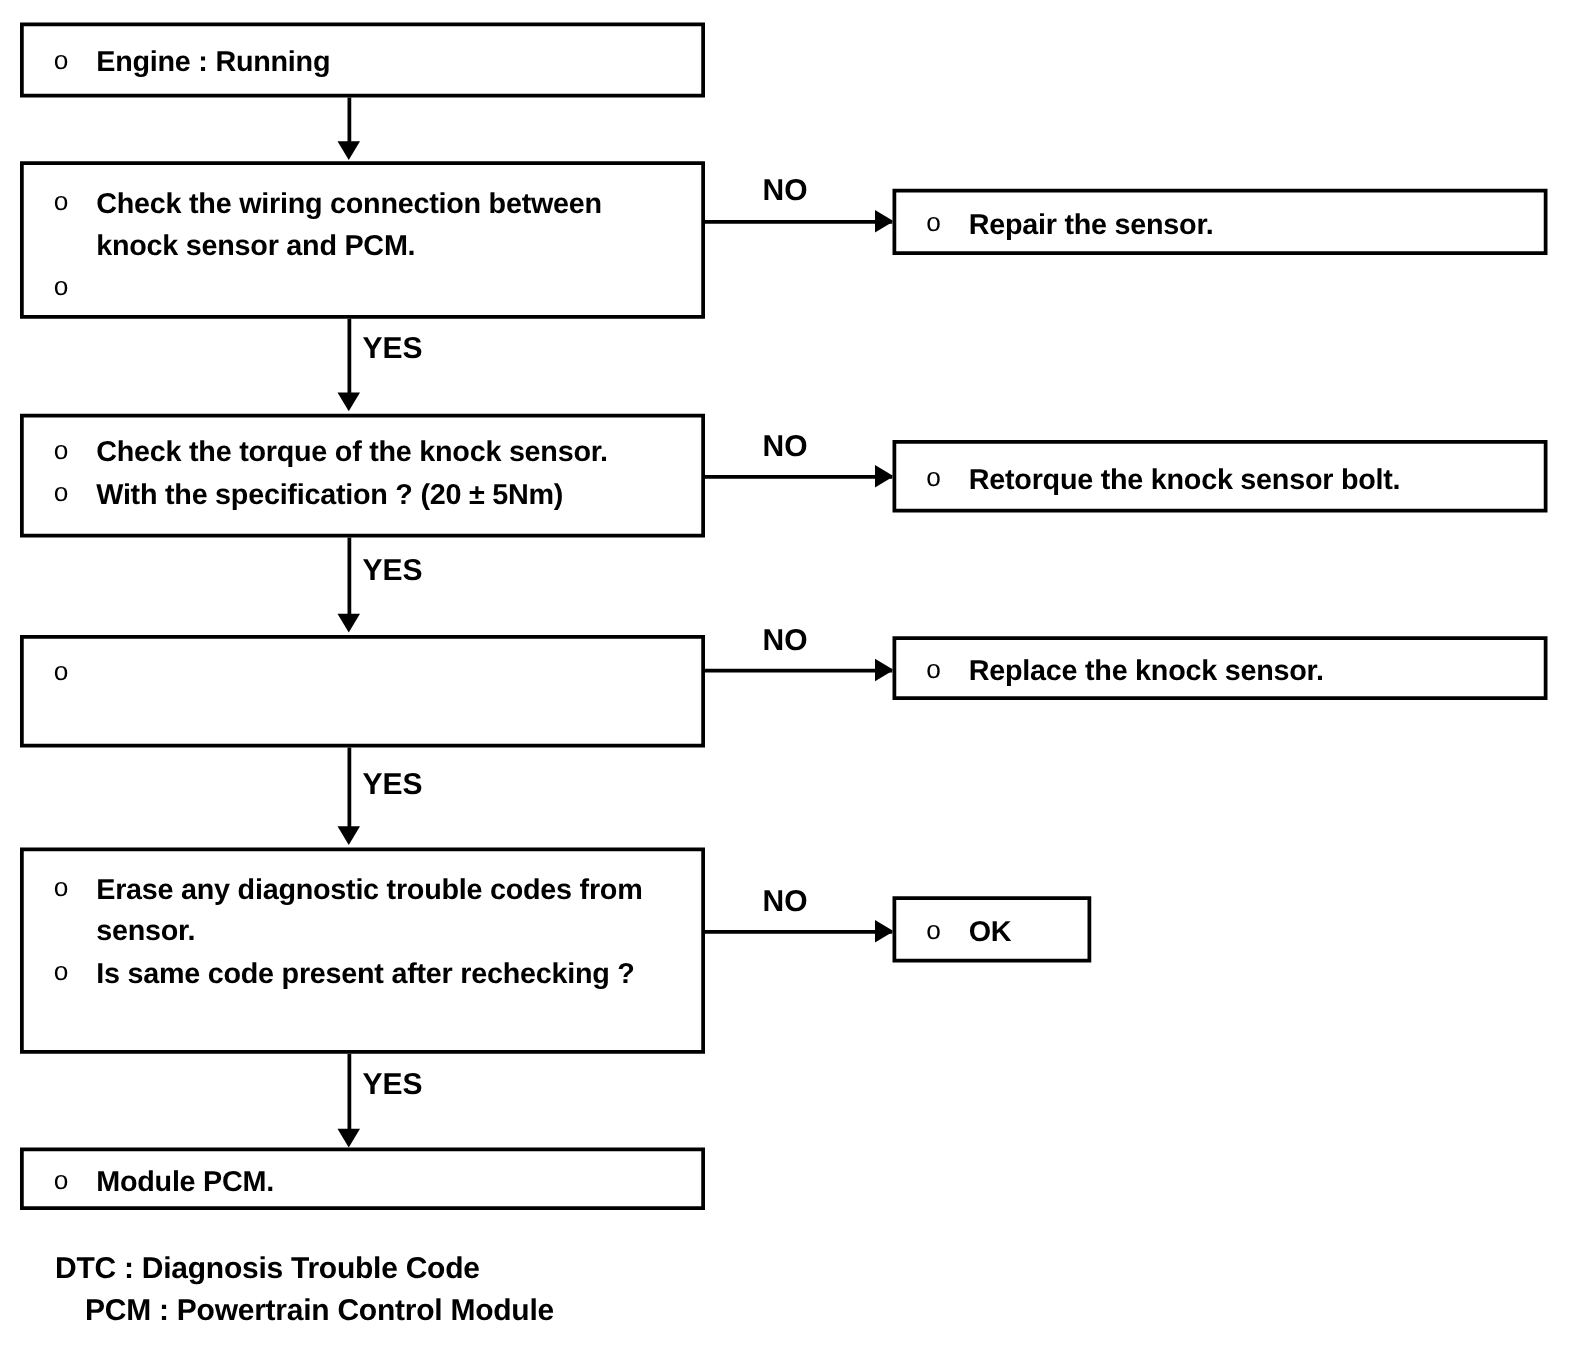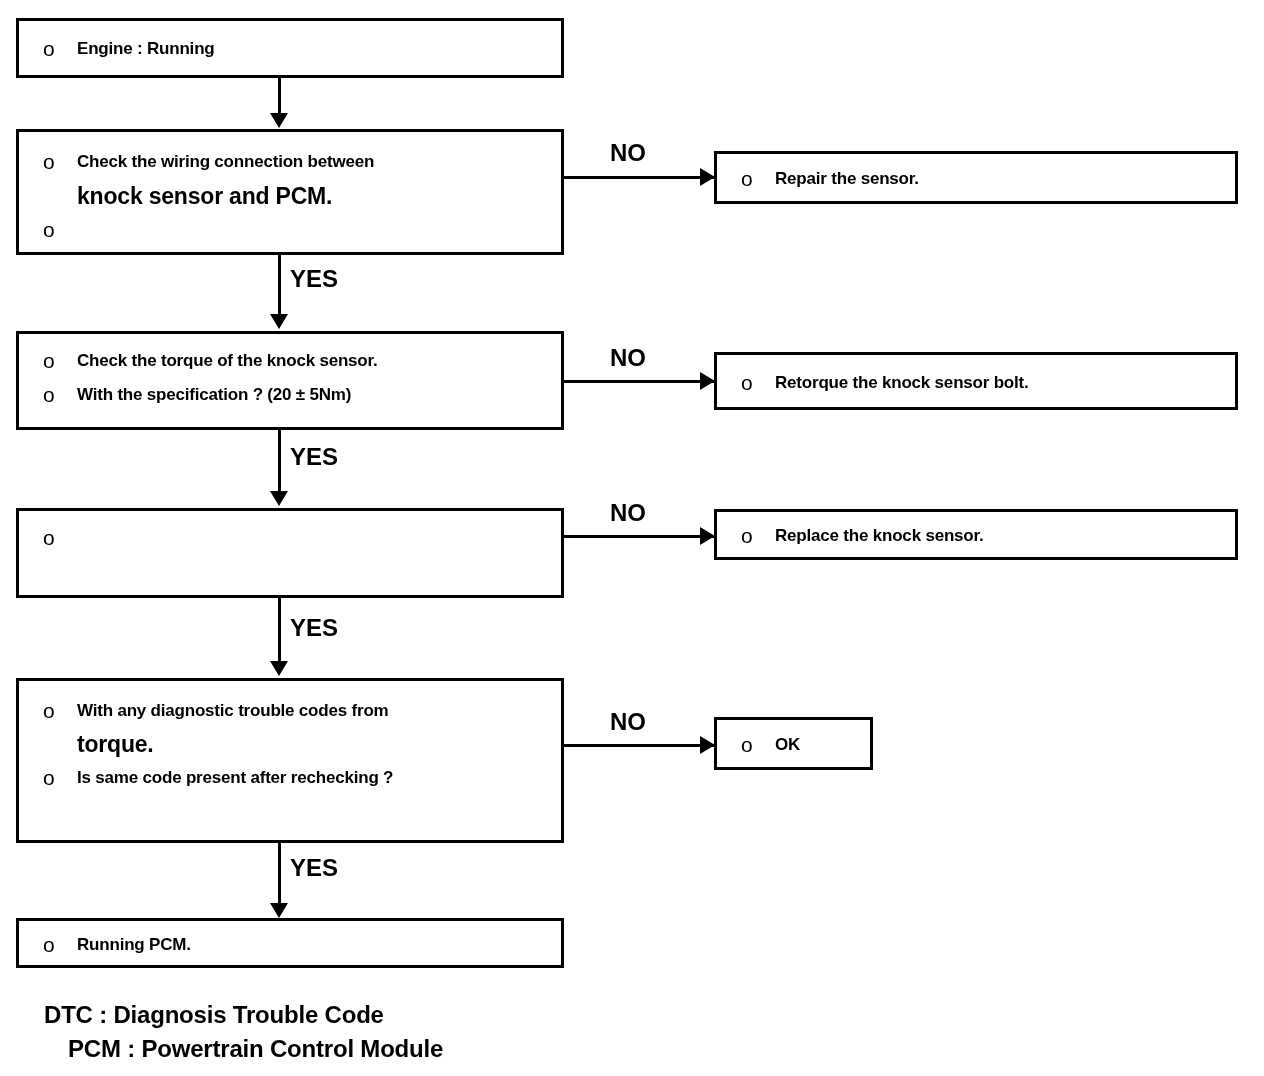--- a/index.html
+++ b/index.html
@@ -36,21 +36,21 @@
     white-space: nowrap;
   }
   .bullet {
     display: inline-block;
     width: 34px;
     font-size: 21px;
     line-height: 26px;
     font-weight: 400;
   }
   .ltxt {
-    font-size: 17px;
+    font-size: 23px;
     line-height: 26px;
     font-weight: 700;
     letter-spacing: -0.2px;
   }
   .cont {
     font-size: 23px;
     line-height: 26px;
     font-weight: 700;
     letter-spacing: -0.2px;
   }
@@ -201,25 +201,25 @@
   </div>
 
   <div class="vline" style="left:278px; top:598px; height:65px;"></div>
   <div class="arrow-down" style="left:270px; top:661px;"></div>
   <div class="edge-label" style="left:290px; top:615px;">YES</div>
 
   <div class="box" style="left:16px; top:678px; width:548px; height:165px;">
     <div class="box-inner">
       <div class="line-row" style="left:24px; top:17px;">
         <span class="bullet">o</span>
-        <span class="ltxt">With any diagnostic trouble codes from</span>
+        <span class="ltxt">Erase any diagnostic trouble codes from</span>
       </div>
       <div class="line-row" style="left:24px; top:50px;">
         <span class="bullet"></span>
-        <span class="cont">torque.</span>
+        <span class="cont">sensor.</span>
       </div>
       <div class="line-row" style="left:24px; top:84px;">
         <span class="bullet">o</span>
         <span class="ltxt">Is same code present after rechecking ?</span>
       </div>
     </div>
   </div>
 
   <div class="hline" style="left:564px; top:744px; width:150px;"></div>
   <div class="arrow-right" style="left:700px; top:736px;"></div>
@@ -235,21 +235,21 @@
   </div>
 
   <div class="vline" style="left:278px; top:843px; height:62px;"></div>
   <div class="arrow-down" style="left:270px; top:903px;"></div>
   <div class="edge-label" style="left:290px; top:855px;">YES</div>
 
   <div class="box" style="left:16px; top:918px; width:548px; height:50px;">
     <div class="box-inner">
       <div class="line-row" style="left:24px; top:11px;">
         <span class="bullet">o</span>
-        <span class="ltxt">Running PCM.</span>
+        <span class="ltxt">Module PCM.</span>
       </div>
     </div>
   </div>
 
   <div class="legend-line" style="left:44px; top:1000px;">DTC : Diagnosis Trouble Code</div>
   <div class="legend-line" style="left:44px; top:1034px;margin-left:24px;">PCM : Powertrain Control Module</div>
 
 </div>
 
 </body></html>

